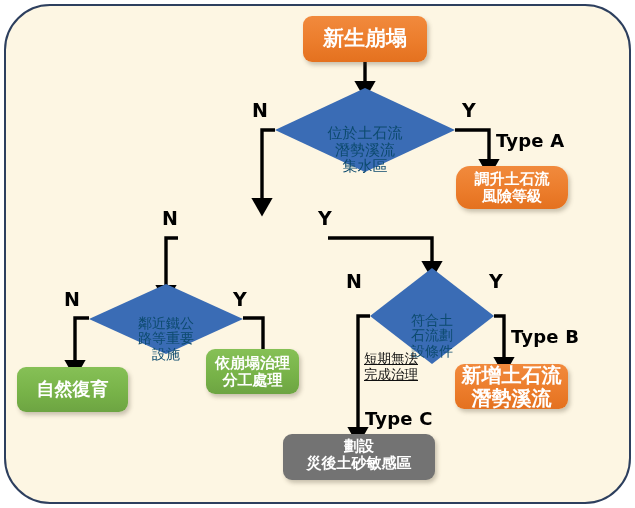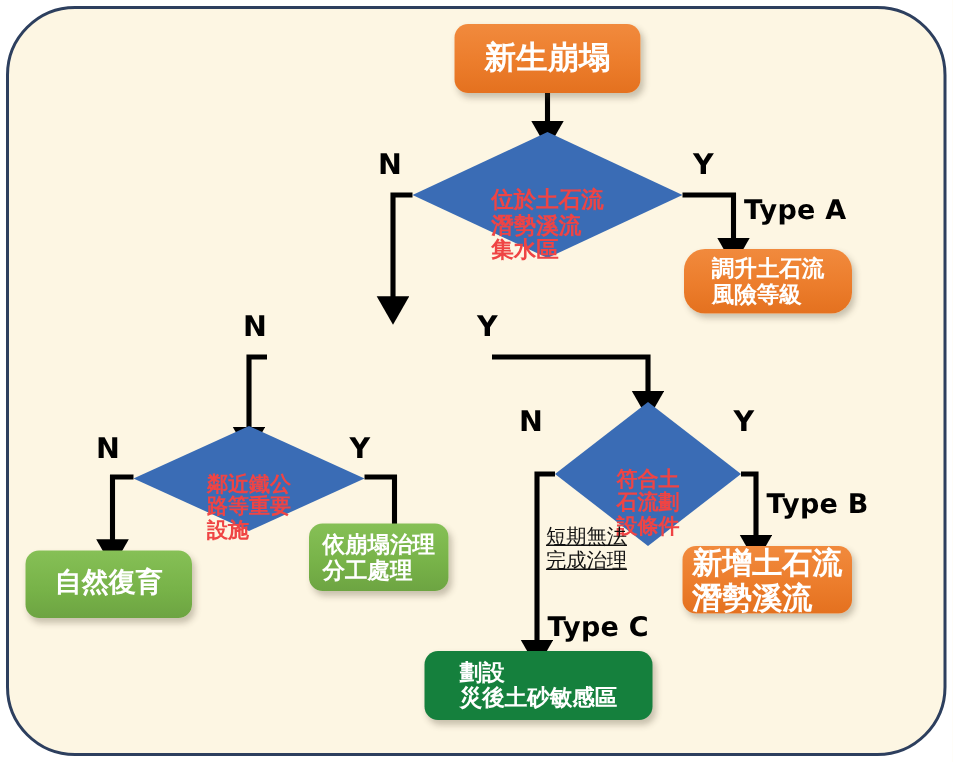--- a/index.html
+++ b/index.html
@@ -30,58 +30,59 @@
     width: 635px;
     height: 508px;
   }
   
   .node {
     position: absolute;
     box-sizing: border-box;
     display: flex;
     align-items: center;
     justify-content: center;
-    text-align: left;
+    text-align: center;
     color: #ffffff;
     font-weight: bold;
     line-height: 1.12;
     white-space: pre-line;
     z-index: 5;
   }
   .rect {
     border-radius: 9px;
     box-shadow: 2px 3px 4px rgba(80,70,50,0.30);
   }
   .orange {
     background: linear-gradient(180deg, #f18a3d 0%, #ec7d2c 55%, #e4711f 100%);
   }
   .green {
     background: linear-gradient(180deg, #86c056 0%, #77b248 60%, #6da442 100%);
   }
   .pink {
-    background: #15803d;
+    background: #737373;
+    font-family: Liberation Mono, monospace;
   }
   .diamond {
     background: transparent;
     box-shadow: none;
   }
   .diamond .dshape {
     position: absolute;
     left: 0; top: 0;
     width: 100%;
     height: 100%;
     background: #3a6cb5;
     clip-path: polygon(50% 0%, 100% 50%, 50% 100%, 0% 50%);
     filter: drop-shadow(2px 3px 3px rgba(80,70,50,0.32));
   }
   .diamond .dtext {
     position: relative;
     z-index: 2;
-    color: #ef4444;
-    font-weight: bold;
+    color: #0c4a6e;
+    font-weight: normal;
     line-height: 1.1;
     white-space: pre-line;
     margin-top: 40px;
   }
   
   .lbl {
     position: absolute;
     font-weight: bold;
     color: #000000;
     z-index: 8;

